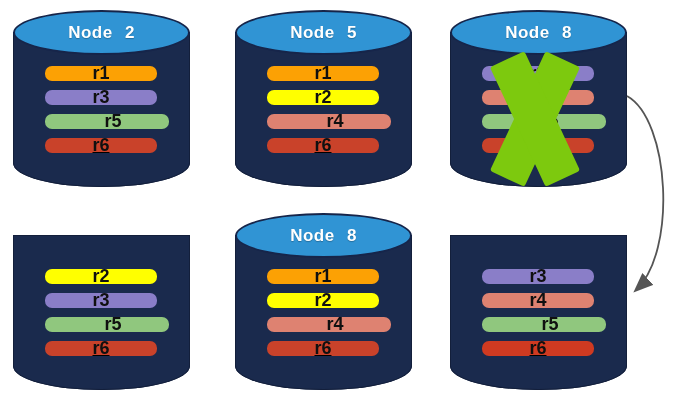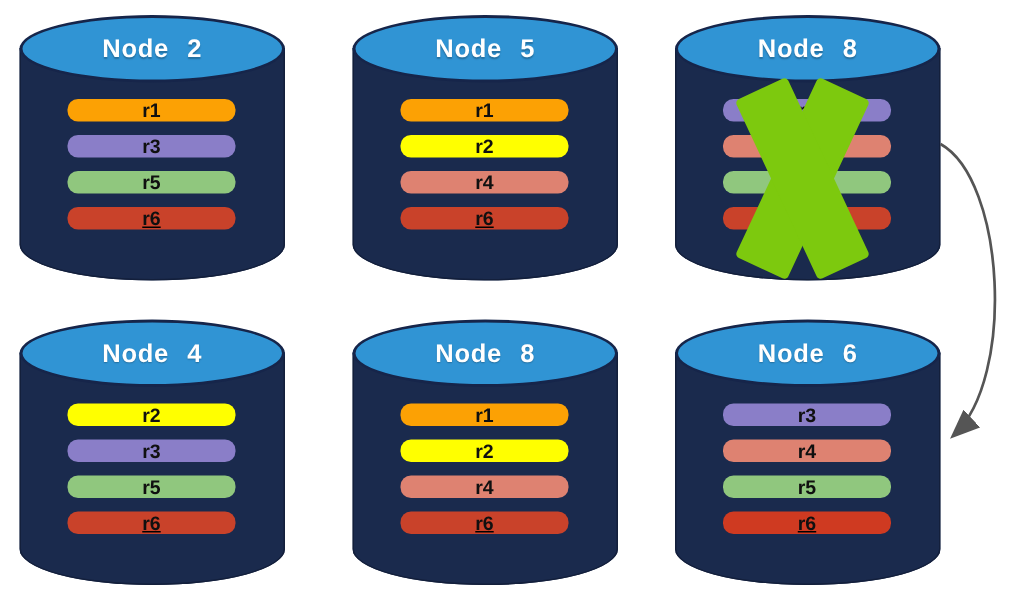--- a/index.html
+++ b/index.html
@@ -25,22 +25,22 @@
     color:#FFFFFF; font-size:17px; font-weight:bold;
     letter-spacing:0.5px; word-spacing:7px;
     text-shadow:0 1px 1px rgba(0,0,0,0.25);
   }
 
   .bar {
     position:absolute; left:32px; width:112px; height:15px;
     border-radius:7px;
     display:flex; align-items:center; justify-content:center;
   }
-  .bar span { font-size:13px; font-weight:bold; color:#101010; line-height:15px; }
-  .bar-0 { top:58px; } .bar-1 { top:82px; } .bar-2 { top:106px; } .bar-3 { top:130px;text-decoration:underline; }
+  .bar span { font-size:18px; font-weight:bold; color:#101010; line-height:15px; }
+  .bar-0 { top:58px; } .bar-1 { top:82px; } .bar-2 { top:106px;padding-left:12px; } .bar-3 { top:130px;text-decoration:underline; }
 
   .x-mark { position:absolute; left:0; top:0; width:676px; height:402px; pointer-events:none; }
   .x-arm {
     position:absolute; width:38px; height:132px; left:516px; top:53px;
     border-radius:3px;
   }
   .x-arm-1 { transform:rotate(25deg); }
   .x-arm-2 { transform:rotate(-25deg); }
 
   svg.overlay { position:absolute; left:0; top:0; width:676px; height:402px; pointer-events:none; }
@@ -103,23 +103,20 @@
     <div class="bar bar-2" style="background-color: rgb(144, 199, 126);">
         <span>r5</span>
       </div>
     <div class="bar bar-3" style="background-color: rgb(201, 66, 42);">
         <span>r6</span>
       </div>
   </div>
 
   <div class="node" style="left:13px;top:211px">
     <div class="cyl-body"></div>
-    <div class="cyl-top">
-      <span class="node-title">Node 4</span>
-    </div>
     <div class="bar bar-0" style="background-color: rgb(255, 255, 0);">
         <span>r2</span>
       </div>
     <div class="bar bar-1" style="background-color: rgb(138, 126, 200);">
         <span>r3</span>
       </div>
     <div class="bar bar-2" style="background-color: rgb(144, 199, 126);">
         <span>r5</span>
       </div>
     <div class="bar bar-3" style="background-color: rgb(201, 66, 42);">
@@ -141,23 +138,20 @@
     <div class="bar bar-2" style="background-color: rgb(222, 130, 113);">
         <span>r4</span>
       </div>
     <div class="bar bar-3" style="background-color: rgb(201, 66, 42);">
         <span>r6</span>
       </div>
   </div>
 
   <div class="node" style="left:450px;top:211px">
     <div class="cyl-body"></div>
-    <div class="cyl-top">
-      <span class="node-title">Node 6</span>
-    </div>
     <div class="bar bar-0" style="background-color: rgb(138, 126, 200);">
         <span>r3</span>
       </div>
     <div class="bar bar-1" style="background-color: rgb(222, 130, 113);">
         <span>r4</span>
       </div>
     <div class="bar bar-2" style="background-color: rgb(144, 199, 126);">
         <span>r5</span>
       </div>
     <div class="bar bar-3" style="background-color: rgb(207, 58, 33);">

